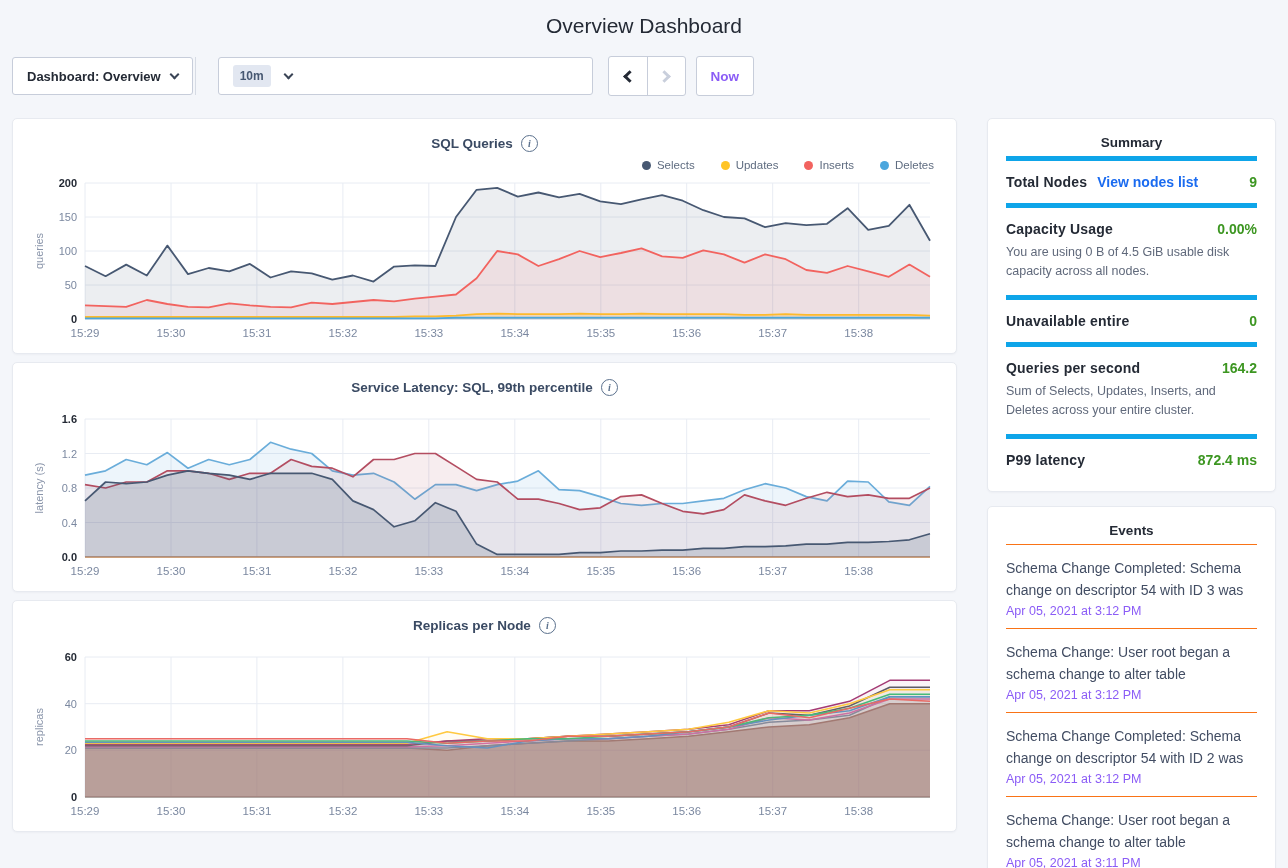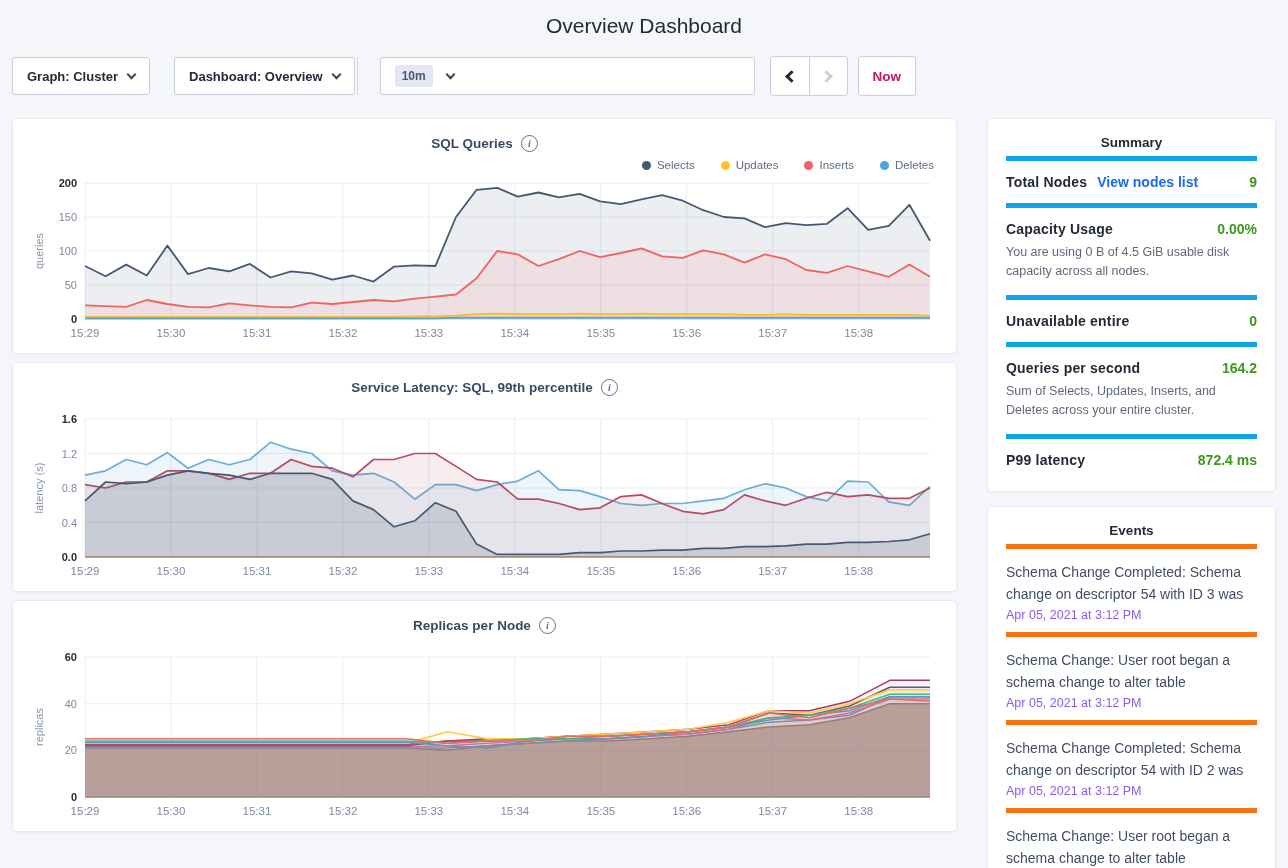--- a/index.html
+++ b/index.html
@@ -22,21 +22,21 @@
     padding:4px 7px; border-radius:3px; }
   .time-label { flex:1; text-align:left; font-size:13.5px; font-weight:700; }
   .arrow-group { display:flex; margin-left:15px; border:1px solid #c7cdda; border-radius:3px;
     background:#fff; height:40px; overflow:hidden; }
   .arrow-cell { width:38px; height:100%; display:flex; align-items:center; justify-content:center; cursor:pointer; }
   .arrow-cell + .arrow-cell { border-left:1px solid #c7cdda; }
   .arr { width:9px; height:9px; border-style:solid; border-width:0 3px 3px 0; border-color:#242a35; }
   .arr-left  { transform:rotate(135deg); margin-left:4px; }
   .arr-right { transform:rotate(-45deg); border-color:#c9cfdc; margin-right:4px; }
   .now-btn { margin-left:10px; width:58px; height:40px; justify-content:center;
-    color:#be185d; font-size:13.5px; font-weight:700; cursor:default; }
+    color:#8b5cf6; font-size:13.5px; font-weight:700; cursor:default; }
 
   
   .main { display:flex; gap:30px; align-items:flex-start; }
   .charts-col { width:945px; display:flex; flex-direction:column; gap:8px; }
   .side-col { width:319px; display:flex; flex-direction:column; gap:14px; }
   .card { background:#fff; border:1px solid #e7eaf0; border-radius:5px;
     box-shadow:0 1px 2px rgba(40,50,70,.04); }
 
   .chart-card { padding:12px 16px 6px 16px; }
   .chart-title-row { display:flex; align-items:center; justify-content:center; gap:8px; height:24px; }
@@ -62,36 +62,32 @@
   .sum-line { display:flex; align-items:baseline; gap:10px; }
   .sum-label { font-size:14px; font-weight:700; color:#242a35; letter-spacing:.2px; }
   .sum-link { font-size:14px; font-weight:700; color:#1a6bf0; text-decoration:none; cursor:pointer; }
   .sum-link:empty { display:none; }
   .sum-value { margin-left:auto; font-size:14px; font-weight:700; color:#3c9621; white-space:nowrap; }
   .sum-desc { font-size:12.5px; color:#60697b; line-height:1.55; padding-top:6px; }
   .sum-desc:empty { display:none; }
 
   
   .events-card { padding:16px 18px 4px 18px; }
-  .event-item { padding:12px 0 10px 0; border-top:5px solid #f97316; }
+  .event-item { padding:12px 0 10px 0; border-top:1px solid #f97316; }
   .event-item:first-of-type { border-top:none; }
   .event-text { font-size:14px; color:#424d63; line-height:22px; }
   .event-date { font-size:12.5px; color:#8b5cf6; padding-top:3px; }
 </style>
 </head>
 <body>
 
 <div class="page">
   <div class="page-title">Overview Dashboard</div>
 
   <div class="controls">
-    <div class="btn dd dd-graph">
-      <span>Graph: Cluster</span>
-      <span class="chev"></span>
-    </div>
     <div class="btn dd">
       <span>Dashboard: Overview</span>
       <span class="chev"></span>
     </div>
     <div class="vdiv"></div>
     <div class="btn time-select">
       <span class="time-badge">10m</span>
       <span class="chev"></span>
     </div>
     <div class="arrow-group">

